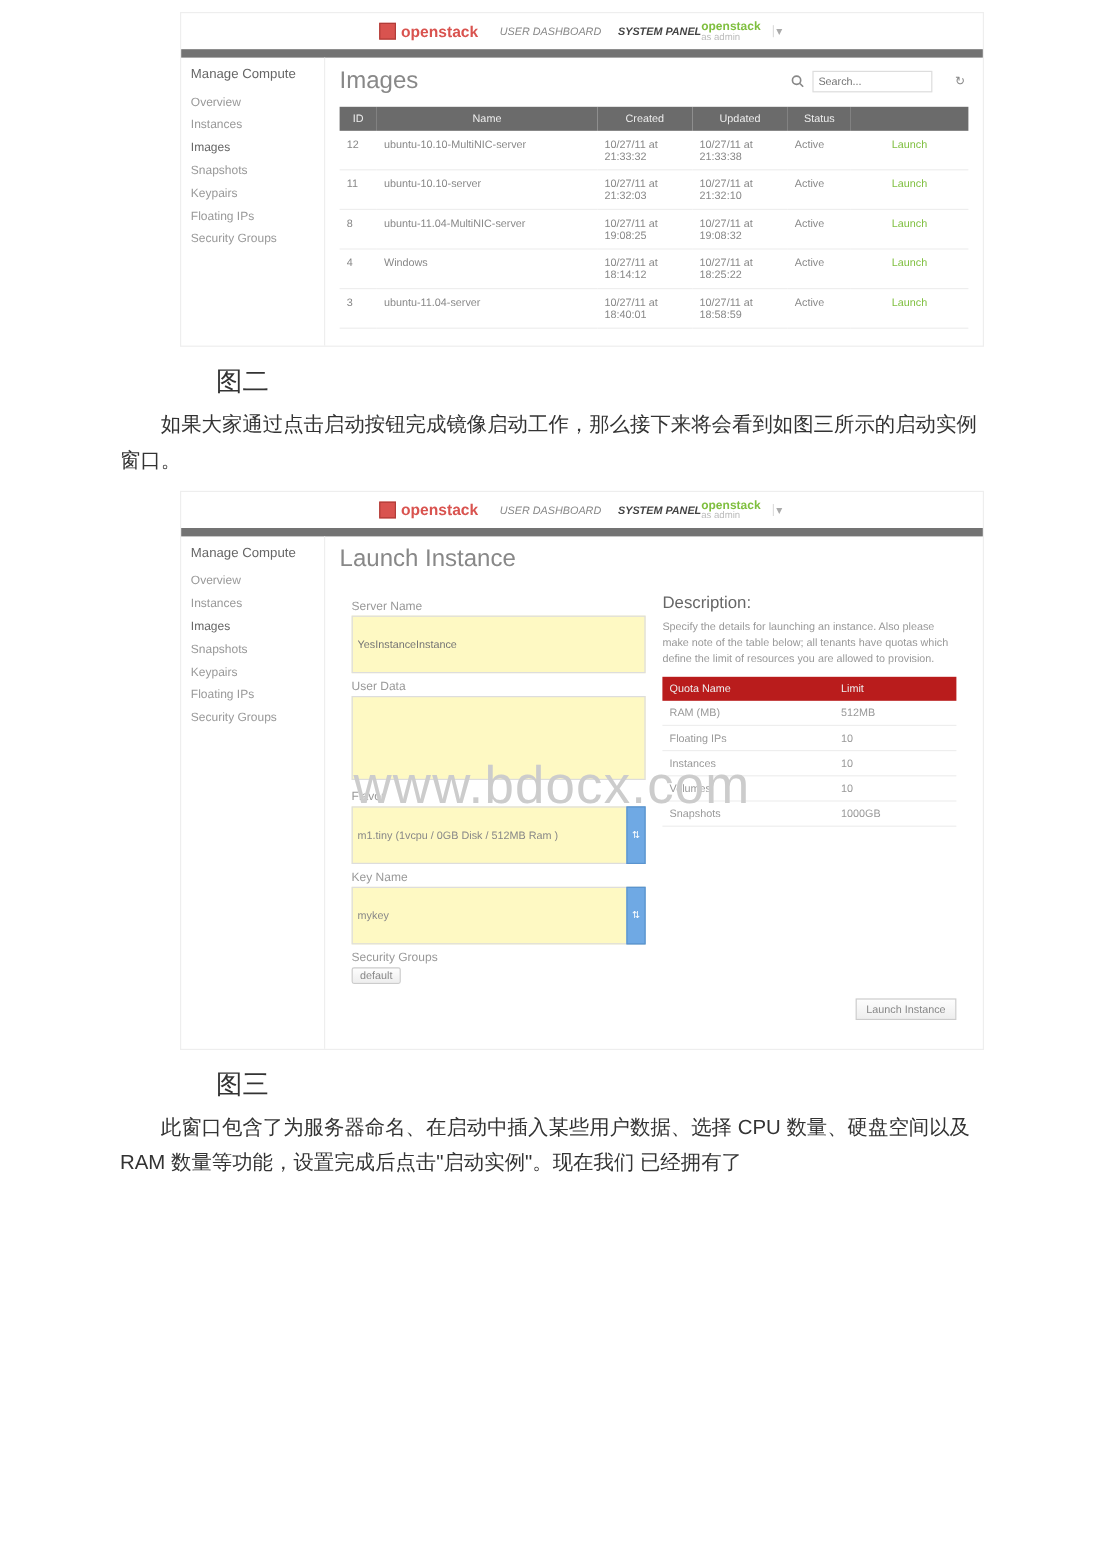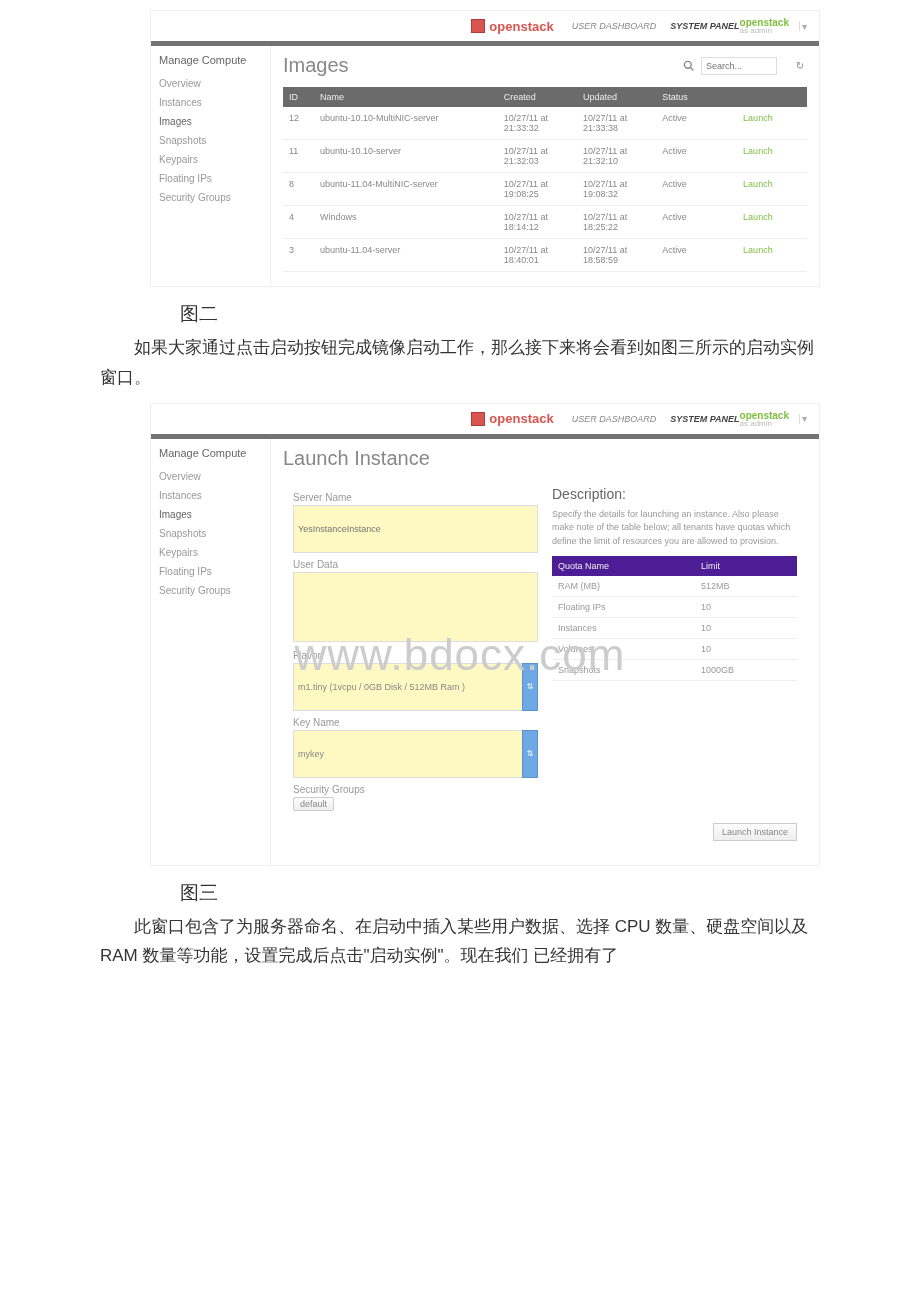--- a/index.html
+++ b/index.html
@@ -13,21 +13,21 @@
     }
     .page { padding: 0 20px; position: relative; }
     .body-text {
       font-size: 17px;
       line-height: 1.75;
       color: #333;
       margin: 110px 80px 10px 80px;
     }
     .p-indent { text-indent: 2em; margin-top: 6px; }
     .caption {
-      font-size: 19px;
+      font-size: 22px;
       margin: 14px 80px 6px 160px;
       color: #333;
     }
     .watermark {
       position: absolute;
       left: 50%;
       transform: translateX(-50%);
       top: 620px;
       font-size: 44px;
       color: #ccc;
@@ -42,23 +42,23 @@
       background: #fff;
       margin: 10px 80px 10px 130px;
       border: 1px solid #eee;
       font-size: 10px;
       color: #6b6b6b;
       font-family: "Helvetica Neue", Arial, sans-serif;
     }
     .topbar {
       display: flex;
       align-items: center;
-      justify-content: flex-end;
+      justify-content: center;
       padding: 6px 10px;
-      border-bottom: 5px solid #737373;
+      border-bottom: 7px solid #737373;
     }
     .brand { display: flex; align-items: center; gap: 4px; }
     .brand-logo {
       width: 14px; height: 14px; background: #d9534f; border: 1px solid #b13c38;
     }
     .brand-name { color: #d9534f; font-weight: bold; font-size: 13px; }
     .top-nav { display: flex; gap: 14px; font-size: 9px; color: #888; font-style: italic; }
     .top-nav span.active { color: #444; font-weight: 600; }
     .top-right { display: flex; align-items: center; gap: 6px; font-size: 10px; }
     .org-name { color: #7fbf3f; font-weight: bold; }
@@ -72,49 +72,49 @@
     .side-list li { font-size: 10px; padding: 4px 0; color: #999; cursor: pointer; }
     .side-list li.sel { color: #666; }
 
     .main { flex: 1; padding: 8px 12px 14px 12px; }
     .main-head { display: flex; justify-content: space-between; align-items: center; margin-bottom: 10px; }
     .main-title { font-size: 20px; color: #888; font-weight: 300; }
     .searchbox {
       display: flex; align-items: center; gap: 6px;
     }
     .searchbox .sinput {
-      width: 76px; height: 18px; border: 1px solid #ddd; font-size: 9px; padding: 0 4px; color: #bbb;
+      width: 100px; height: 18px; border: 1px solid #ddd; font-size: 9px; padding: 0 4px; color: #bbb;
     }
     .sicon { width:14px; height:14px; display:inline-flex; align-items:center; justify-content:center; color:#888; }
     .refresh { margin-left: 10px; color: #888; }
 
     table.imgtable { width: 100%; border-collapse: collapse; font-size: 9px; }
     table.imgtable thead th {
-      background: #6b6b6b; color: #eee; text-align: left; font-weight: normal; padding: 5px 6px; font-size: 9px;
+      background: #6b6b6b; color: #eee; text-align: center; font-weight: normal; padding: 5px 6px; font-size: 9px;
     }
     table.imgtable td { padding: 6px 6px; border-bottom: 1px solid #eee; color: #888; vertical-align: top; }
     .link-green { color: #7fbf3f; cursor: pointer; margin-left: 28px; }
 
     
     .form-col { display: flex; gap: 14px; padding: 6px 10px; }
     .fleft { flex: 1; }
     .fright { flex: 1; }
     .flabel { font-size: 10px; color: #999; margin: 6px 0 2px; }
     .fdesc-head { color: #666; font-size: 14px; margin-bottom: 6px; }
     .finput, .ftextarea, .fselect {
       width: 100%; border: 1px solid #ddd; font-size: 9px; padding: 18px 4px; color: #888; background: #fef9c3;
     }
     .ftextarea { height: 70px; resize: none; }
     .fselect-wrap { position: relative; }
     .fselect-arrow {
       position: absolute; right: 0; top: 0; bottom: 0; width: 16px;
       background: #6fa9e4; border: 1px solid #5a94cf; display:flex; align-items:center; justify-content:center; color:#fff; font-size:8px;
     }
     .quota-table { width: 100%; border-collapse: collapse; font-size: 9px; margin-top: 8px; }
-    .quota-table thead th { background: #4c1d95; color: #eee; text-align:left; padding:5px 6px; font-weight: normal; margin-top: 44px; }
+    .quota-table thead th { background: #b91c1c; color: #eee; text-align:left; padding:5px 6px; font-weight: normal; margin-top: 44px; }
     .quota-table td { padding: 5px 6px; border-bottom: 1px solid #eee; color: #999; }
     .desc-text { font-size: 9px; color:#999; line-height: 1.5; margin-bottom:8px; }
     .submit-row { display:flex; justify-content:flex-end; padding: 6px 10px 10px; }
     .btn-launch {
       font-size: 9px; color: #888; border: 1px solid #ccc; background: linear-gradient(#fdfdfd,#eee);
       padding: 3px 8px; cursor: pointer;
     }
     .sg-tag { display:inline-block; border:1px solid #ccc; background:linear-gradient(#fdfdfd,#eee); padding:1px 6px; font-size:9px; color:#888; border-radius:2px; }
   </style>
 </head>

